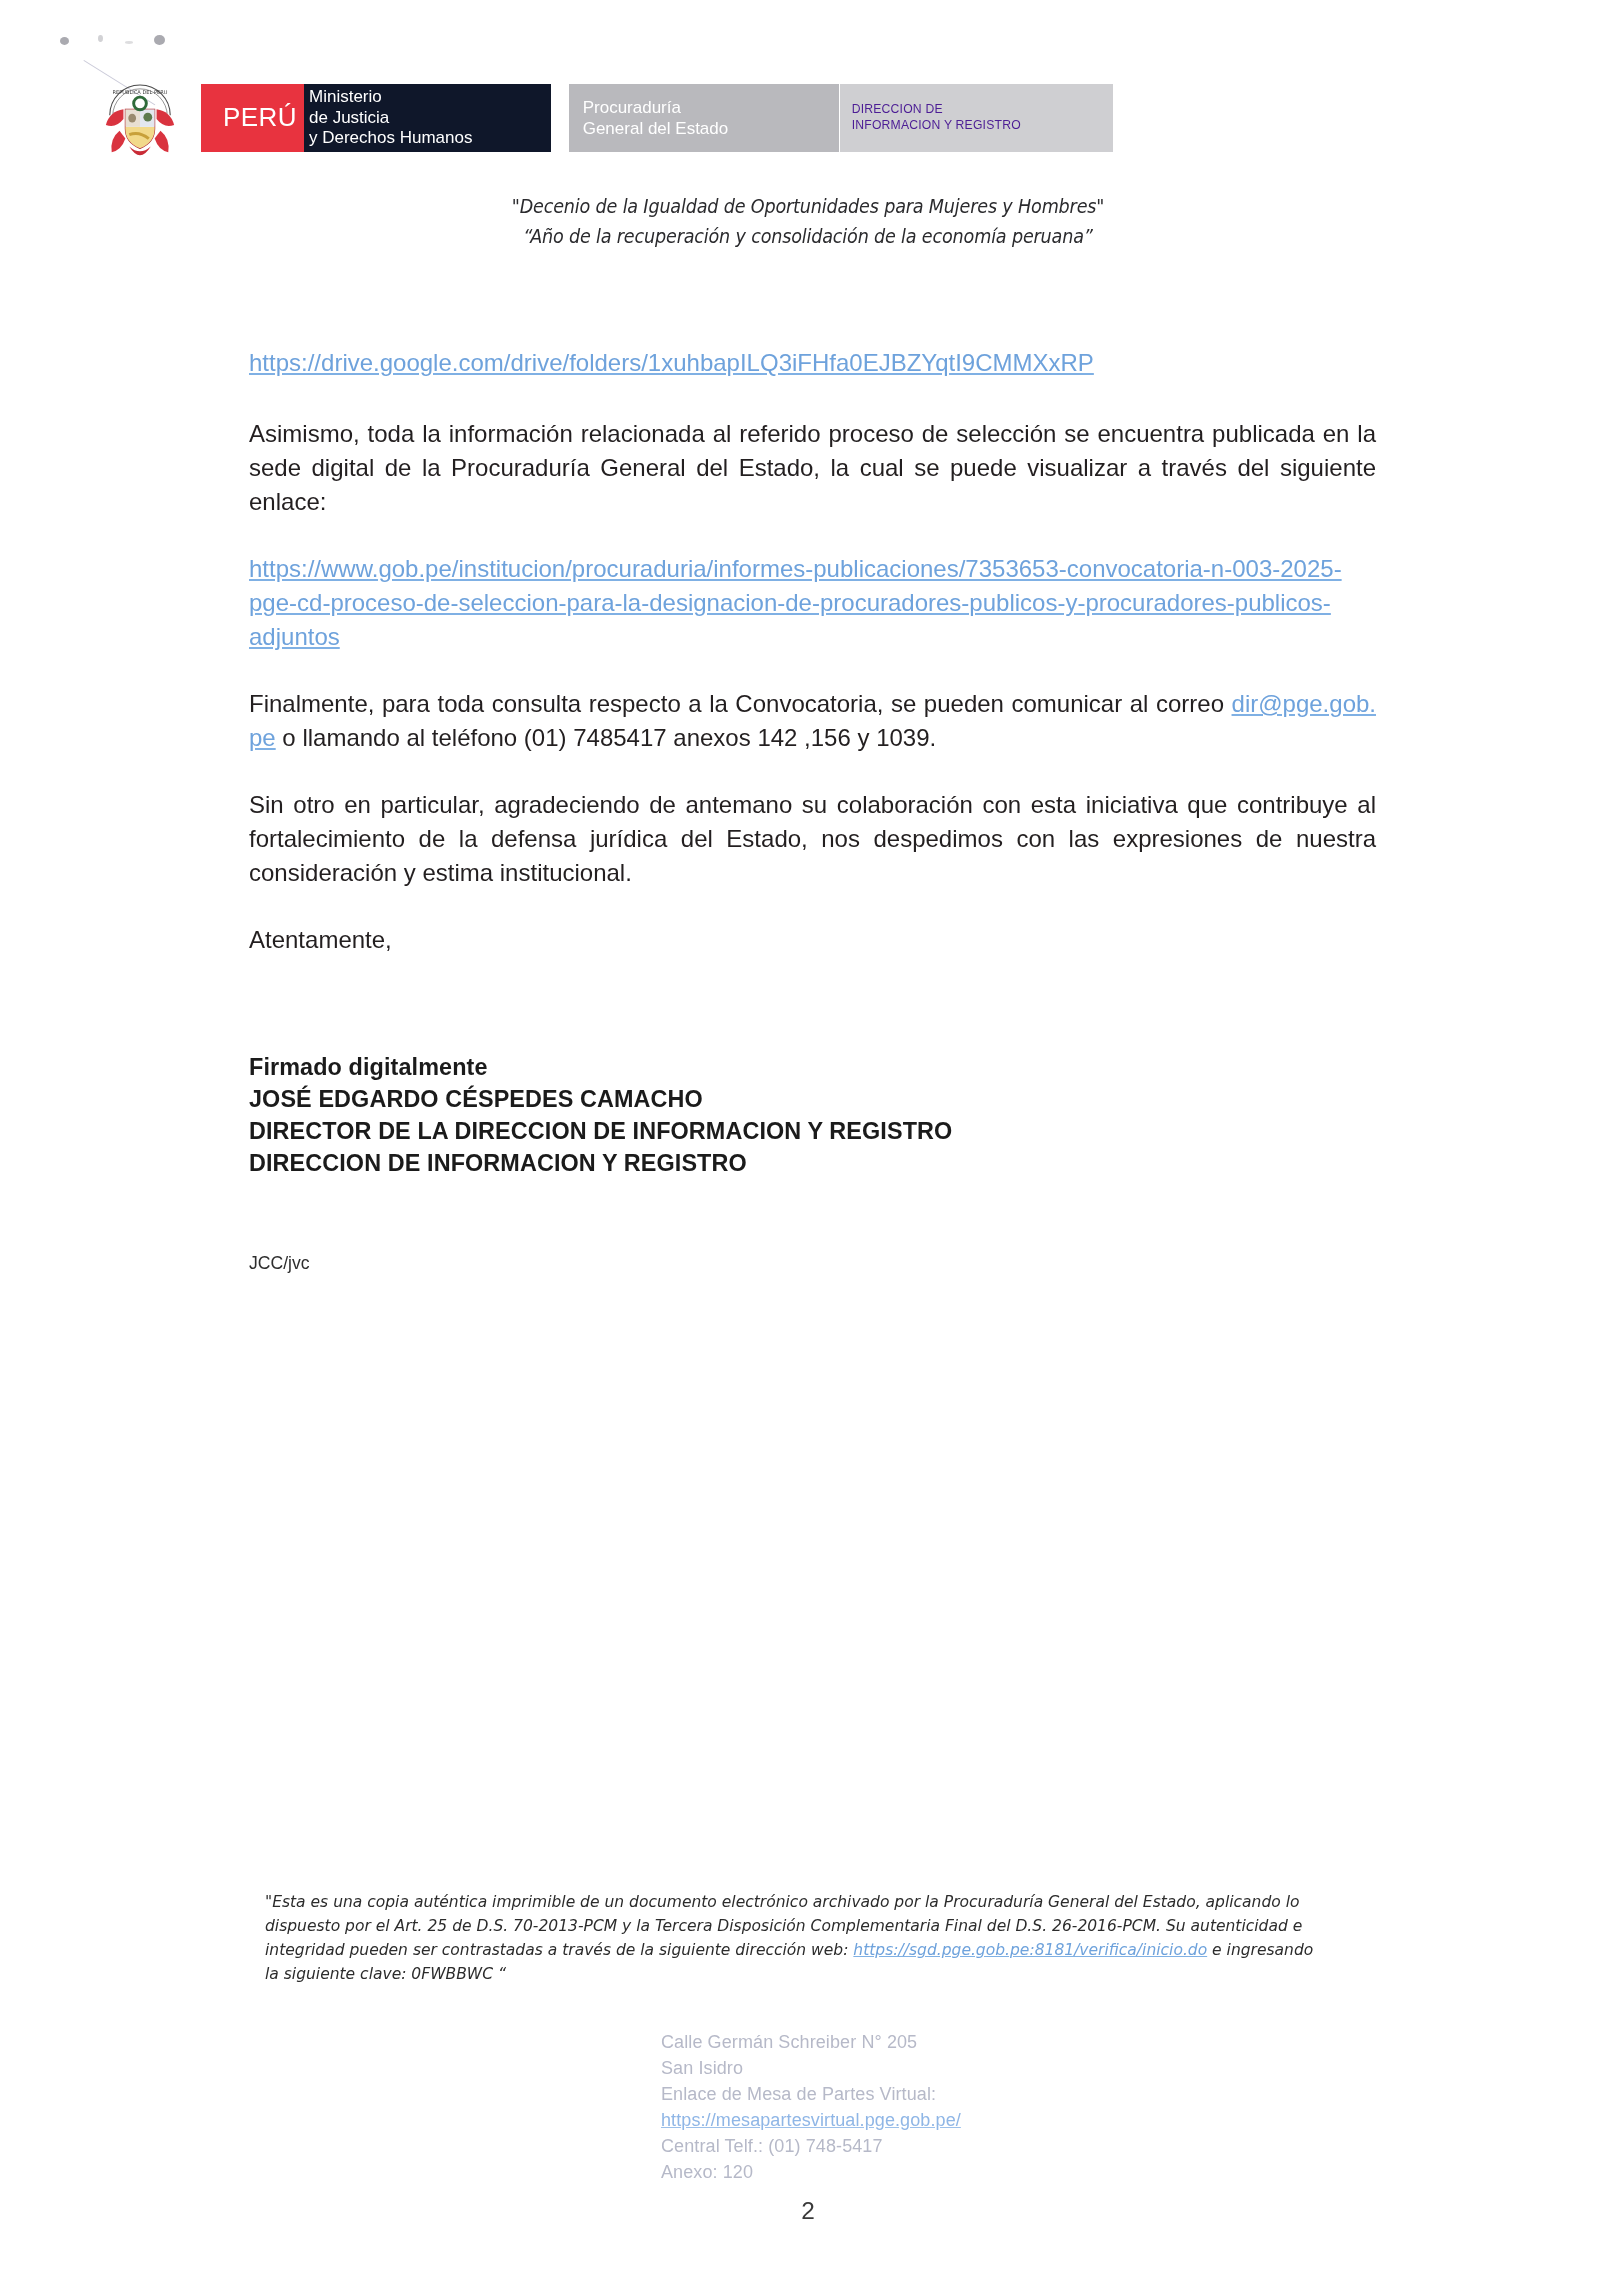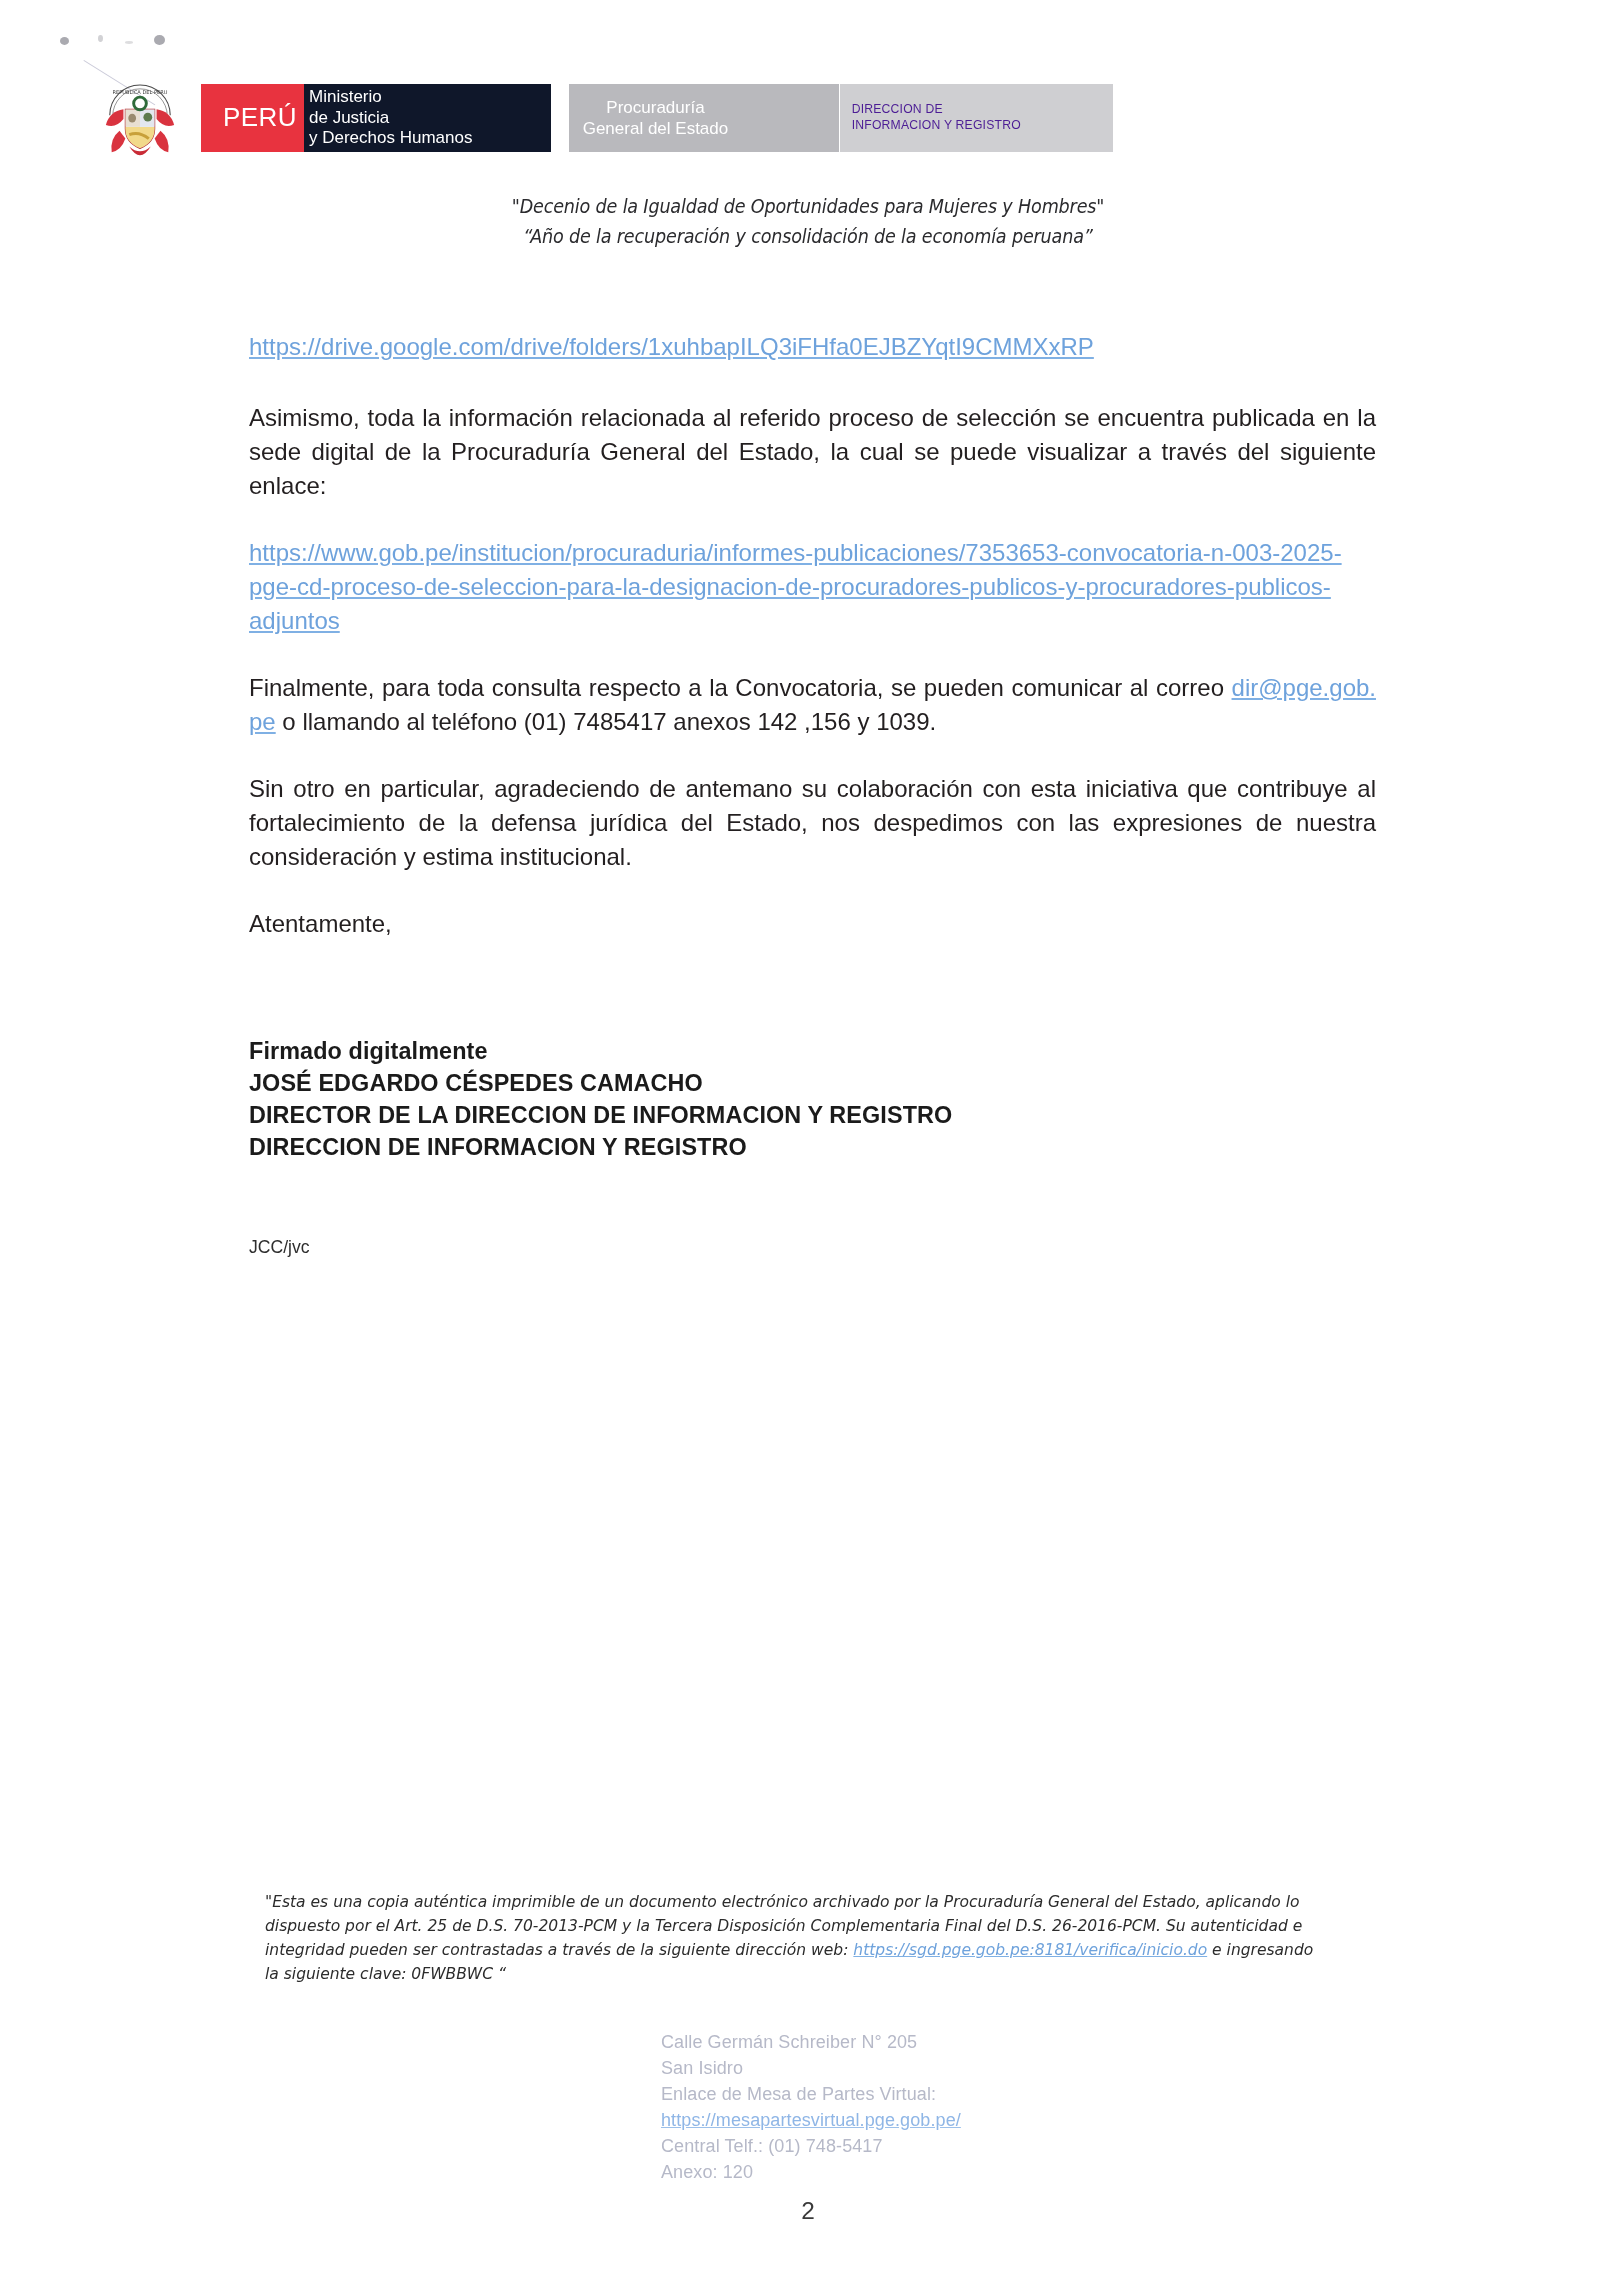--- a/index.html
+++ b/index.html
@@ -89,21 +89,20 @@
     width: 256px;
     background: #b9b9bd;
     padding-left: 13.7px;
   }
   .band-proc .txt {
     color: #ffffff;
     font-size: 17px;
     line-height: 21.5px;
     font-weight: 400;
     white-space: pre-line;
-    text-align: center;
   }
   .band-dir {
     left: 840px;
     width: 261px;
     background: #cfcfd2;
     padding-left: 11.7px;
   }
   .band-dir .txt {
     color: #4c1d95;
     font-size: 12.2px;
@@ -127,21 +126,21 @@
     font-size: 20px;
     line-height: 30px;
     letter-spacing: -0.2px;
     transform: scaleX(.88);
   }
 
   
   .body {
     position: absolute;
     left: 249px;
-    top: 330px;
+    top: 346px;
     width: 1127px;
   }
   p.para {
     margin: 0 0 33px 0;
     font-size: 24px;
     line-height: 34px;
     text-align: justify;
     color: #231f20;
   }
   .lnk {

